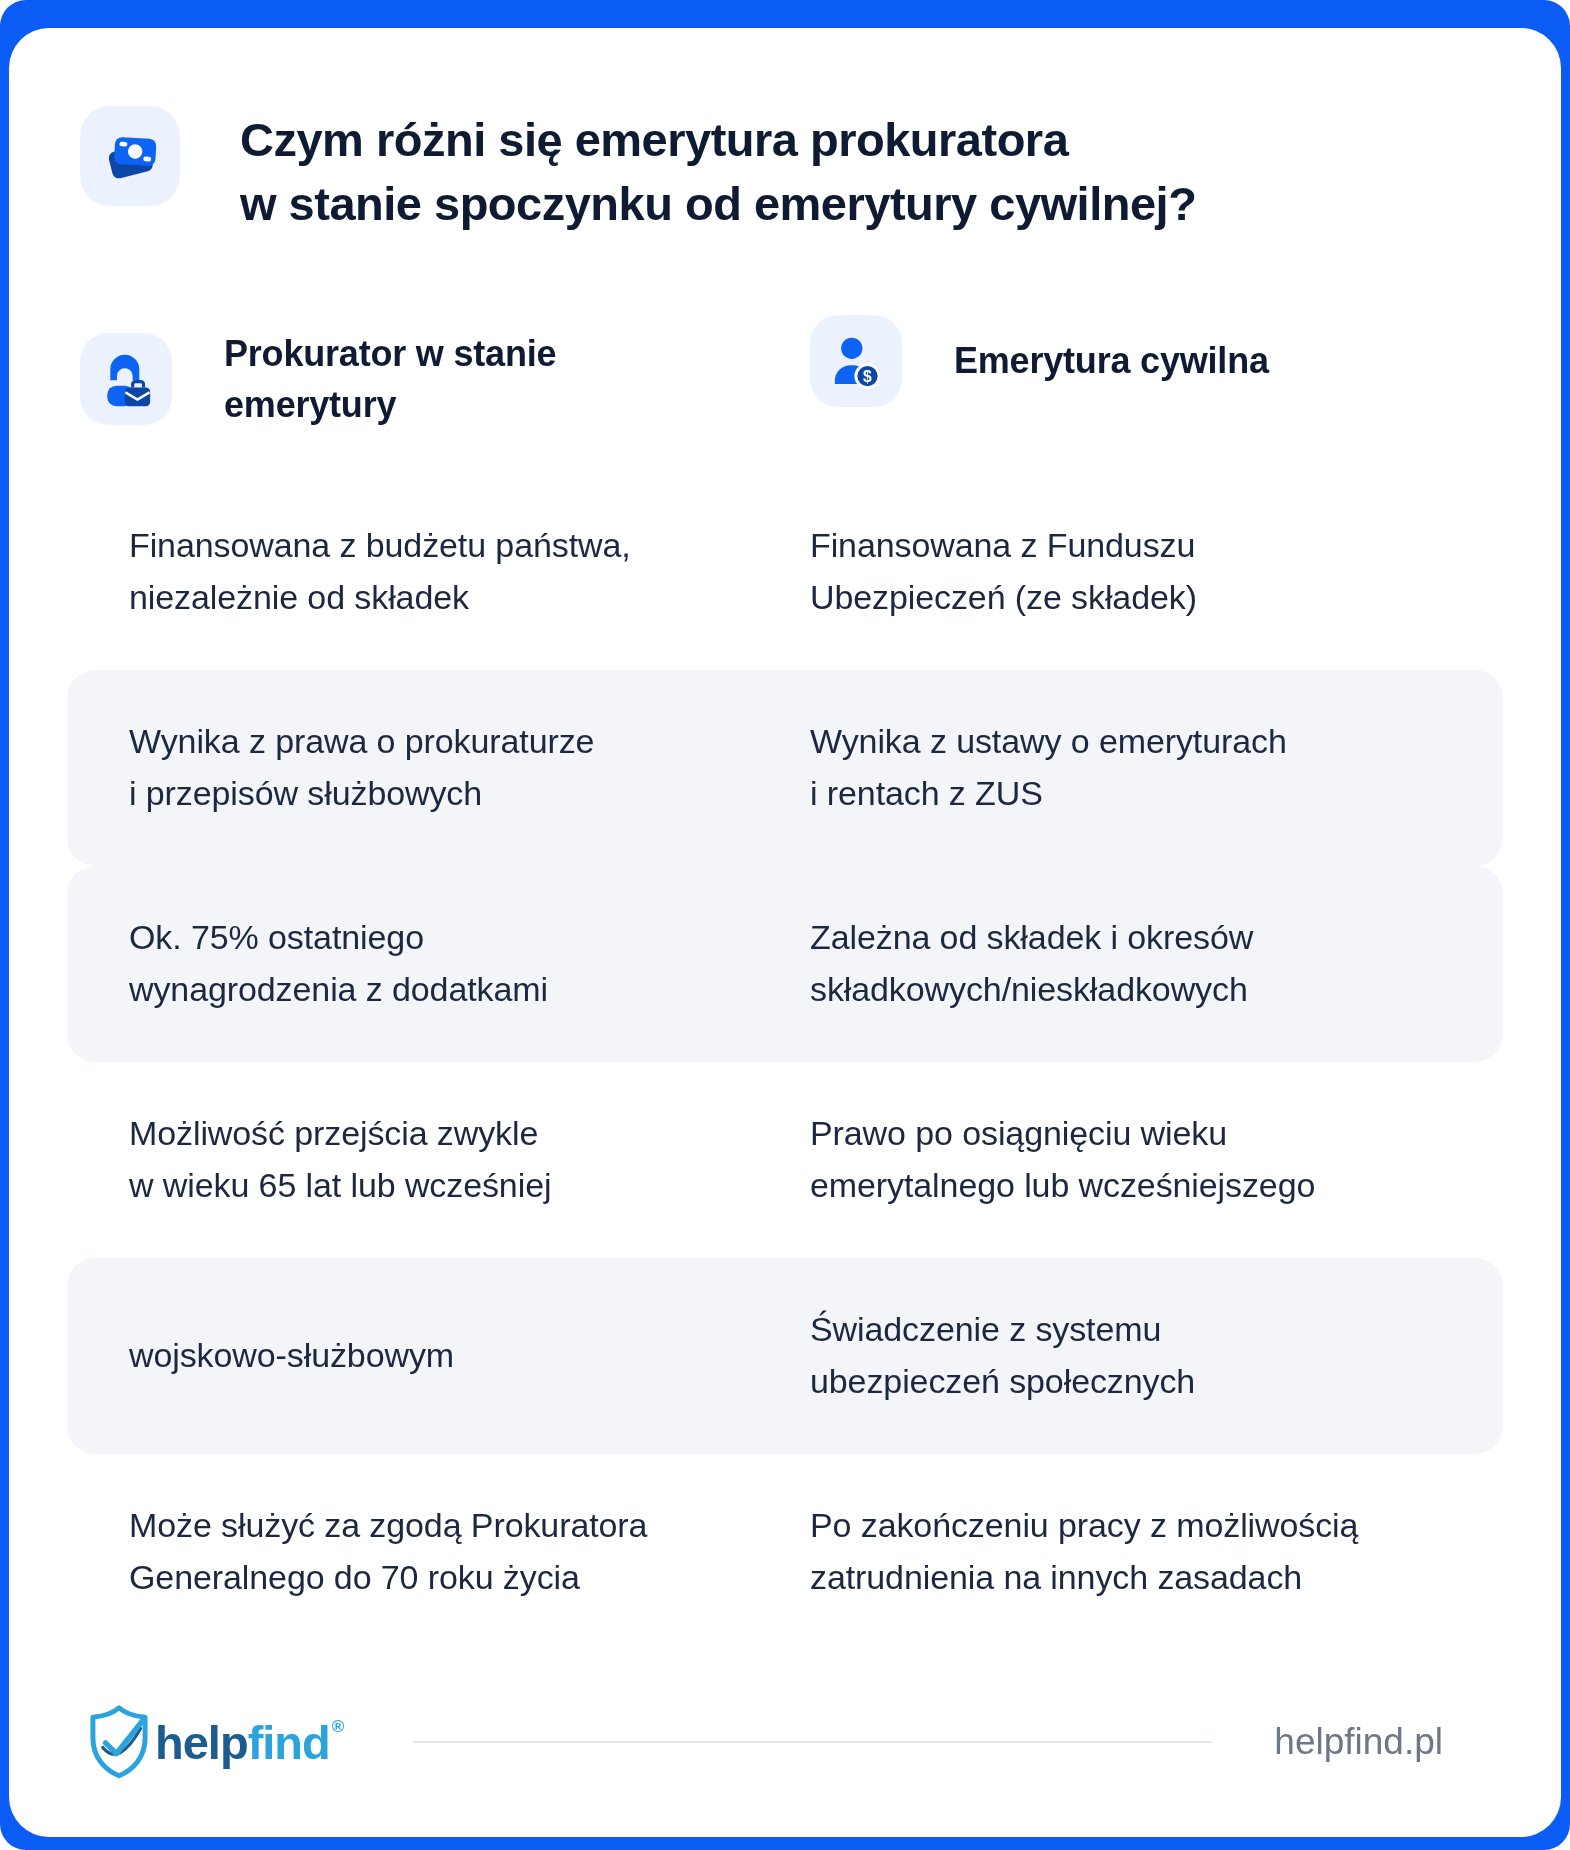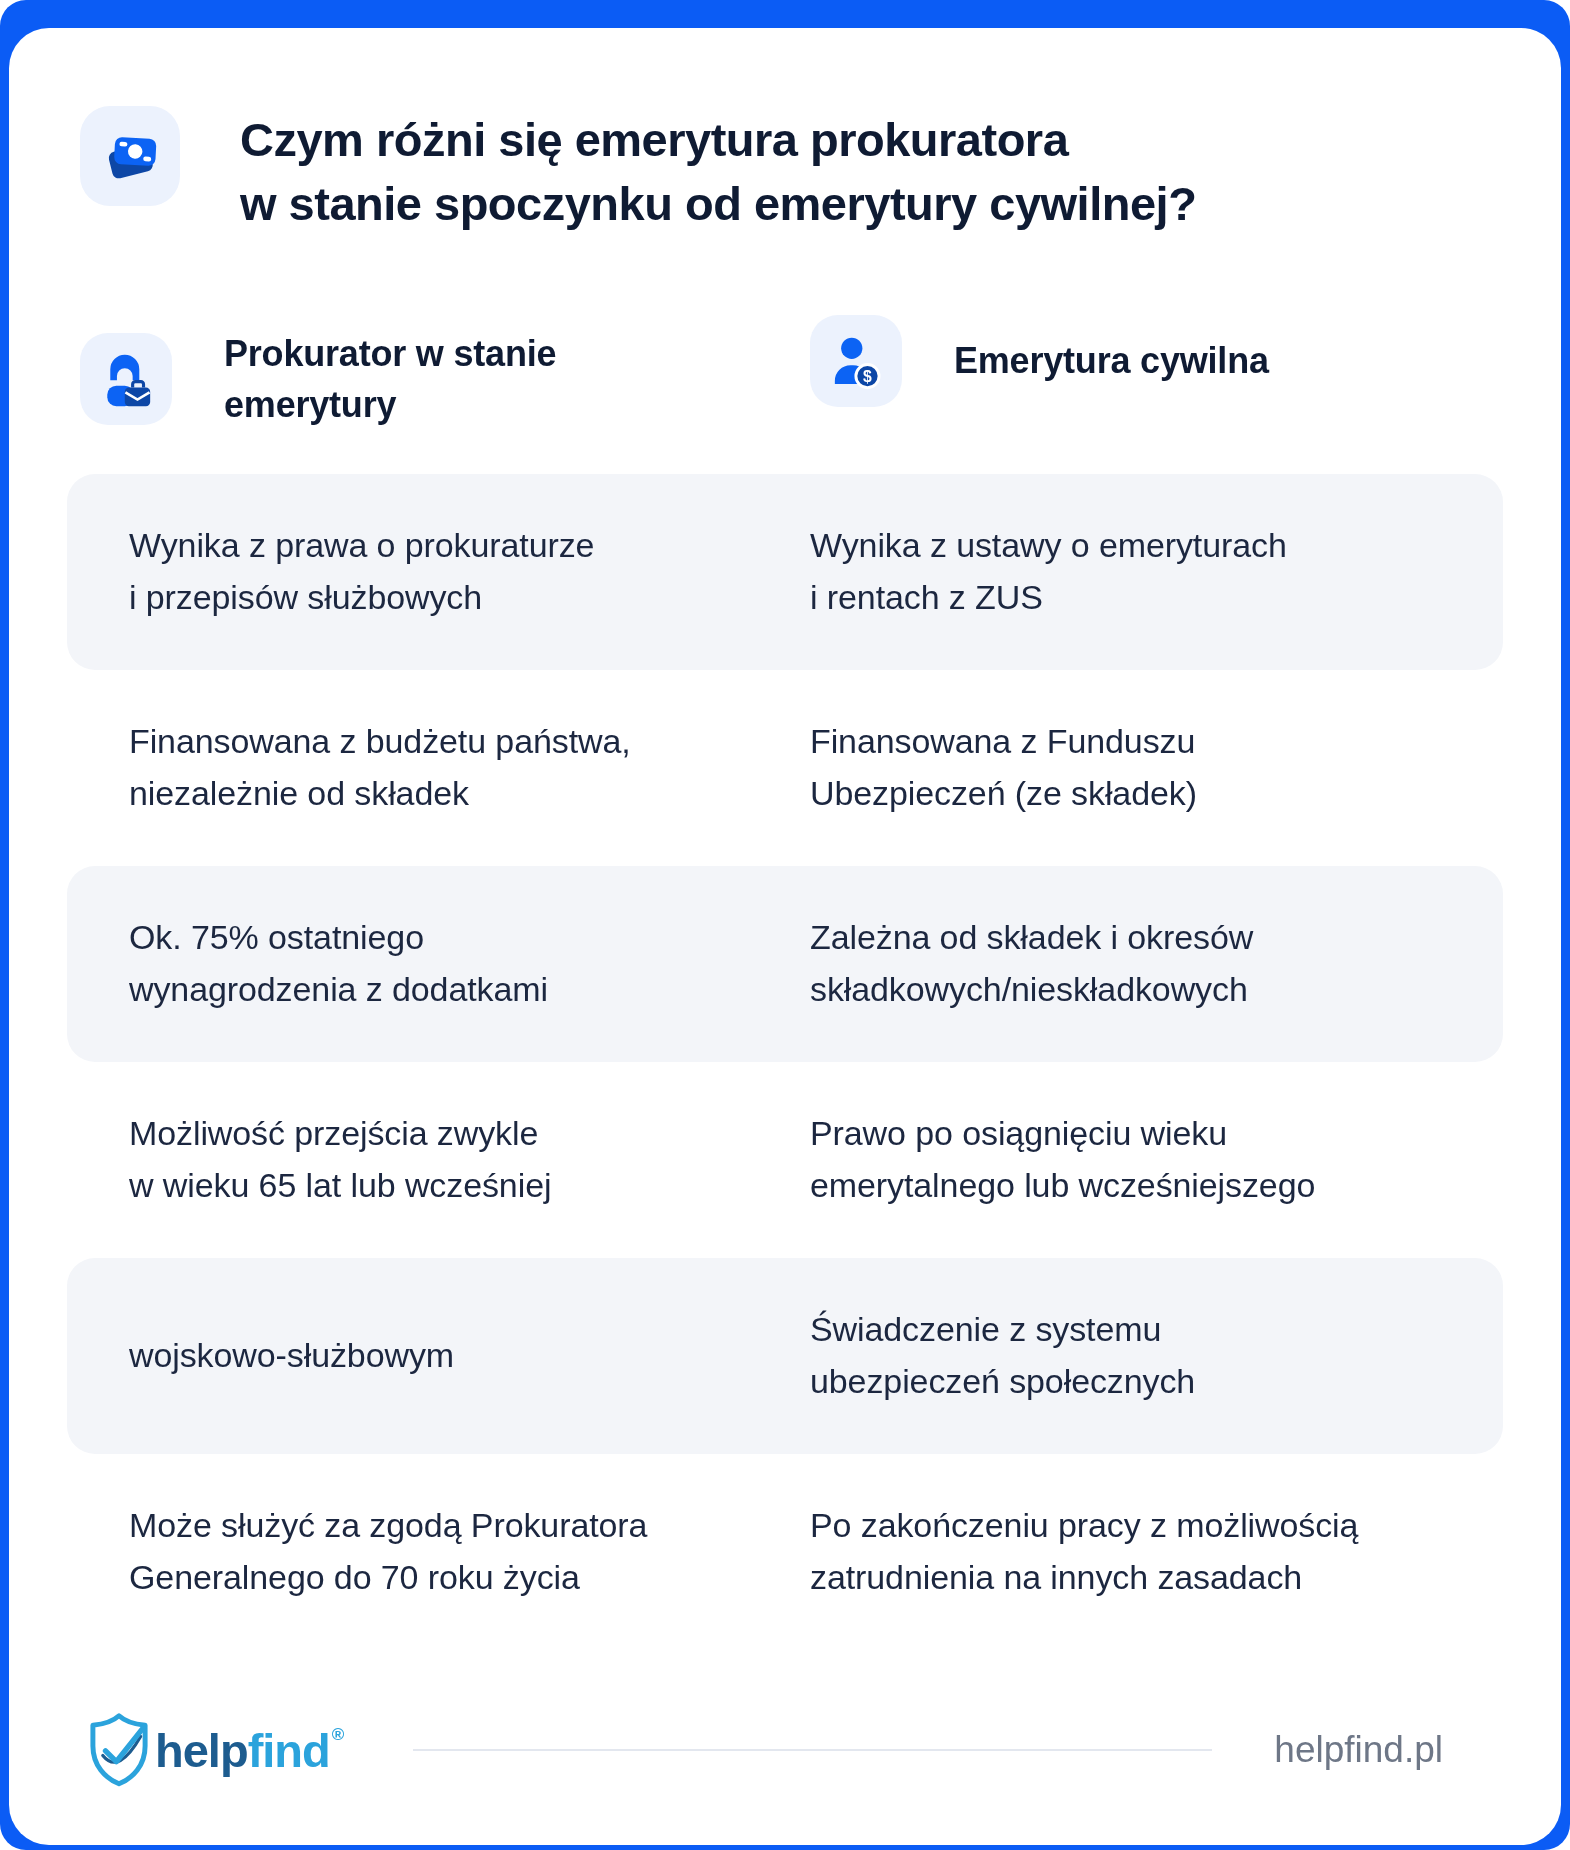--- a/index.html
+++ b/index.html
@@ -6,21 +6,21 @@
   html, body { background: #ffffff; }
   body {
     font-family: "Liberation Sans", sans-serif;
     width: 1570px; height: 1850px;
     position: relative;
   }
   .frame {
     position: absolute; inset: 0;
     background: #0B5CF5;
     border-radius: 26px;
-    padding: 28px 9px 5px 9px;
+    padding: 28px 9px 13px 9px;
   }
   .card {
     background: #ffffff;
     border-radius: 40px;
     width: 100%; height: 100%;
     padding: 0 58px;
     position: relative;
     overflow: hidden;
   }
   
@@ -143,39 +143,39 @@
           </svg>
         </div>
         <div class="col-label">
           <span>Emerytura cywilna</span>
         </div>
       </div>
     </div>
 
     <div class="rows">
 
+      <div class="row">
+        <div class="cell left">
+          <span>Finansowana z budżetu państwa,</span>
+          <span>niezależnie od składek</span>
+        </div>
+        <div class="cell right">
+          <span>Finansowana z Funduszu</span>
+          <span>Ubezpieczeń (ze składek)</span>
+        </div>
+      </div>
+
       <div class="row shaded">
         <div class="cell left">
           <span>Wynika z prawa o prokuraturze</span>
           <span>i przepisów służbowych</span>
         </div>
         <div class="cell right">
           <span>Wynika z ustawy o emeryturach</span>
           <span>i rentach z ZUS</span>
-        </div>
-      </div>
-
-      <div class="row">
-        <div class="cell left">
-          <span>Finansowana z budżetu państwa,</span>
-          <span>niezależnie od składek</span>
-        </div>
-        <div class="cell right">
-          <span>Finansowana z Funduszu</span>
-          <span>Ubezpieczeń (ze składek)</span>
         </div>
       </div>
 
       <div class="row shaded">
         <div class="cell left">
           <span>Ok. 75% ostatniego</span>
           <span>wynagrodzenia z dodatkami</span>
         </div>
         <div class="cell right">
           <span>Zależna od składek i okresów</span>

